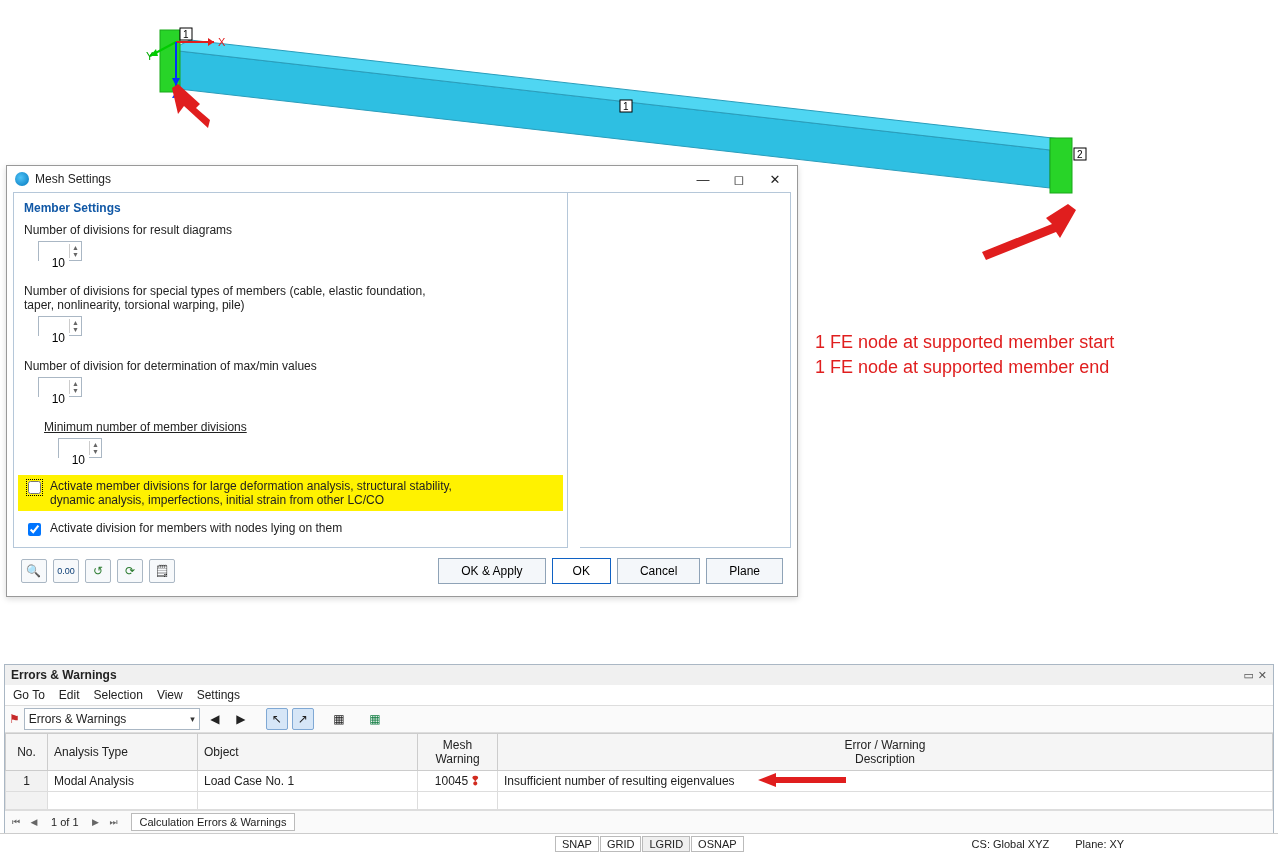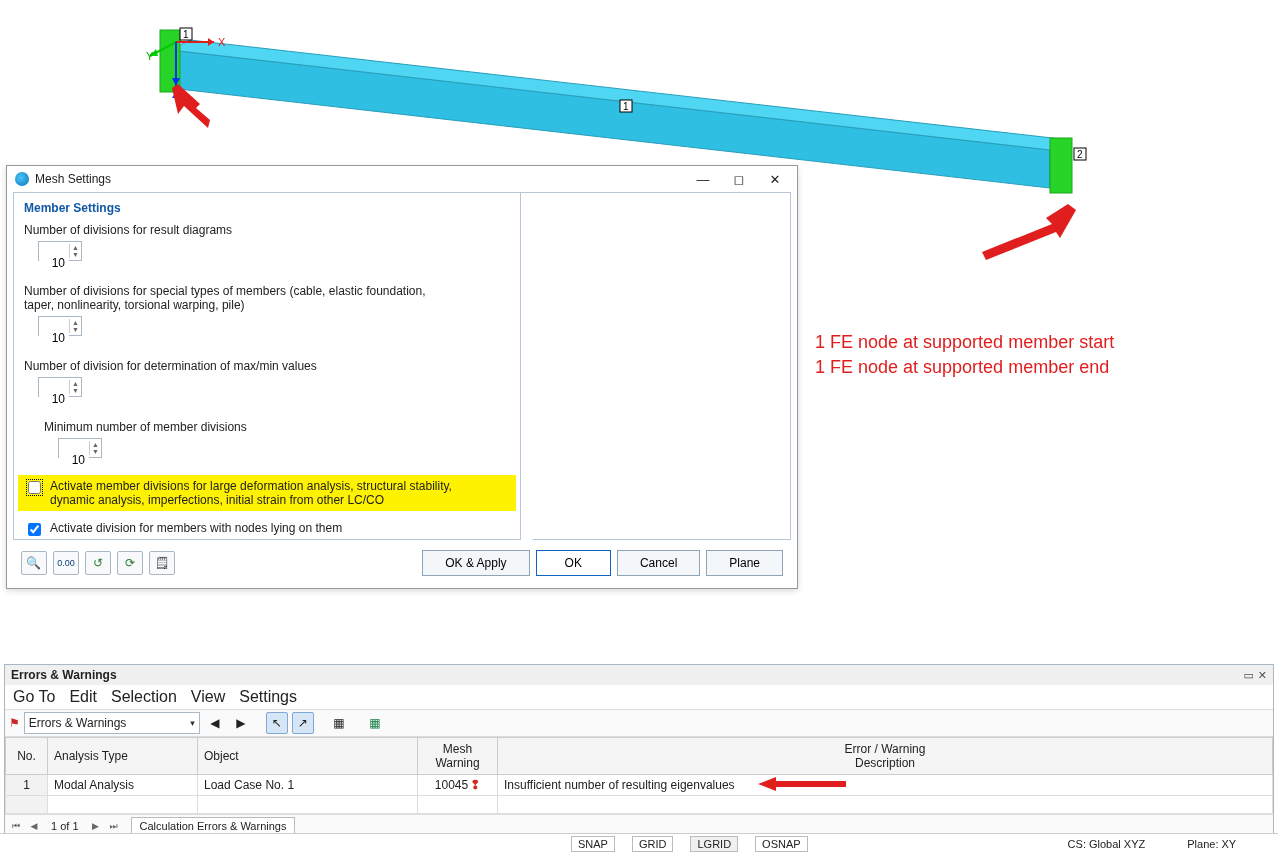--- a/index.html
+++ b/index.html
@@ -93,24 +93,24 @@
     border-radius: 2px 2px 0 0;
     color: #0b3d75;
     margin-bottom: -1px;
   }
   .tab-body {
     border-top: 1px solid #b5c7d9;
     margin: 0 6px 0 6px;
     display: flex;
   }
   .left-panel {
-    width: 508px;
+    width: 555px;
     border: 1px solid #b5c7d9;
     border-top: none;
-    padding: 8px 10px 0 10px;
+    padding: 8px 10px 8px 10px;
   }
   .right-panel {
     flex: 1;
     border: 1px solid #b5c7d9;
     border-left: none;
     border-top: none;
     margin-left: 12px;
   }
   .group-title {
     color: #1158a6;
@@ -147,21 +147,21 @@
   .checkbox-row input[type=checkbox] { margin-top: 2px; }
   .highlight-row {
     background: #fff200;
     padding: 4px 6px;
     margin: 8px -6px 8px -6px;
   }
   .highlight-row input[type=checkbox] {
     outline: 1px dotted #000;
     outline-offset: 1px;
   }
-  .indent { margin-left: 20px; }
+  .indent { margin-left: 20px; text-decoration: underline; }
 
   .dialog-footer {
     display: flex;
     align-items: center;
     padding: 10px 14px 12px 14px;
     gap: 6px;
   }
   .tool-btn {
     width: 26px; height: 24px;
     border: 1px solid #aab7c4;
@@ -178,21 +178,21 @@
     padding: 0 22px;
     border: 1px solid #8fa3b7;
     background: #f4f7fa;
     font: inherit;
     cursor: default;
   }
   .btn.primary {
     border: 1.5px solid #1062c4;
     color: #000;
     background: #fff;
-    padding: 0 28px;
+    padding: 0 20px;
   }
 
   
   .errors-panel {
     position: absolute;
     top: 664px; left: 4px; right: 4px;
     border: 1px solid #aab7c4;
     background: #fff;
   }
   .errors-header {
@@ -208,21 +208,21 @@
     display: flex;
     gap: 4px;
     font-weight: normal;
     color: #555;
     font-size: 11px;
   }
   .errors-menu {
     display: flex;
     gap: 14px;
     padding: 3px 8px;
-    font-size: 16px;
+    font-size: 12px;
   }
   .errors-toolbar {
     display: flex;
     align-items: center;
     padding: 2px 4px;
     gap: 4px;
     border-top: 1px solid #ddd;
     border-bottom: 1px solid #ddd;
     background: #fafafa;
   }
@@ -299,21 +299,21 @@
   .status-bar {
     position: absolute;
     left: 0; right: 0; bottom: 0;
     height: 20px;
     border-top: 1px solid #ccc;
     display: flex;
     align-items: center;
     font-size: 11px;
     color: #222;
     padding: 0 4px;
-    gap: 18px;
+    gap: 2px;
     background: #fff;
   }
   .status-seg {
     border: 1px solid #bbb;
     padding: 1px 6px;
     margin-left: -1px;
   }
   .status-seg.on { background:#f0f0f0; }
   .status-gap { width: 200px; }
   .status-field { margin-left: 24px; }

